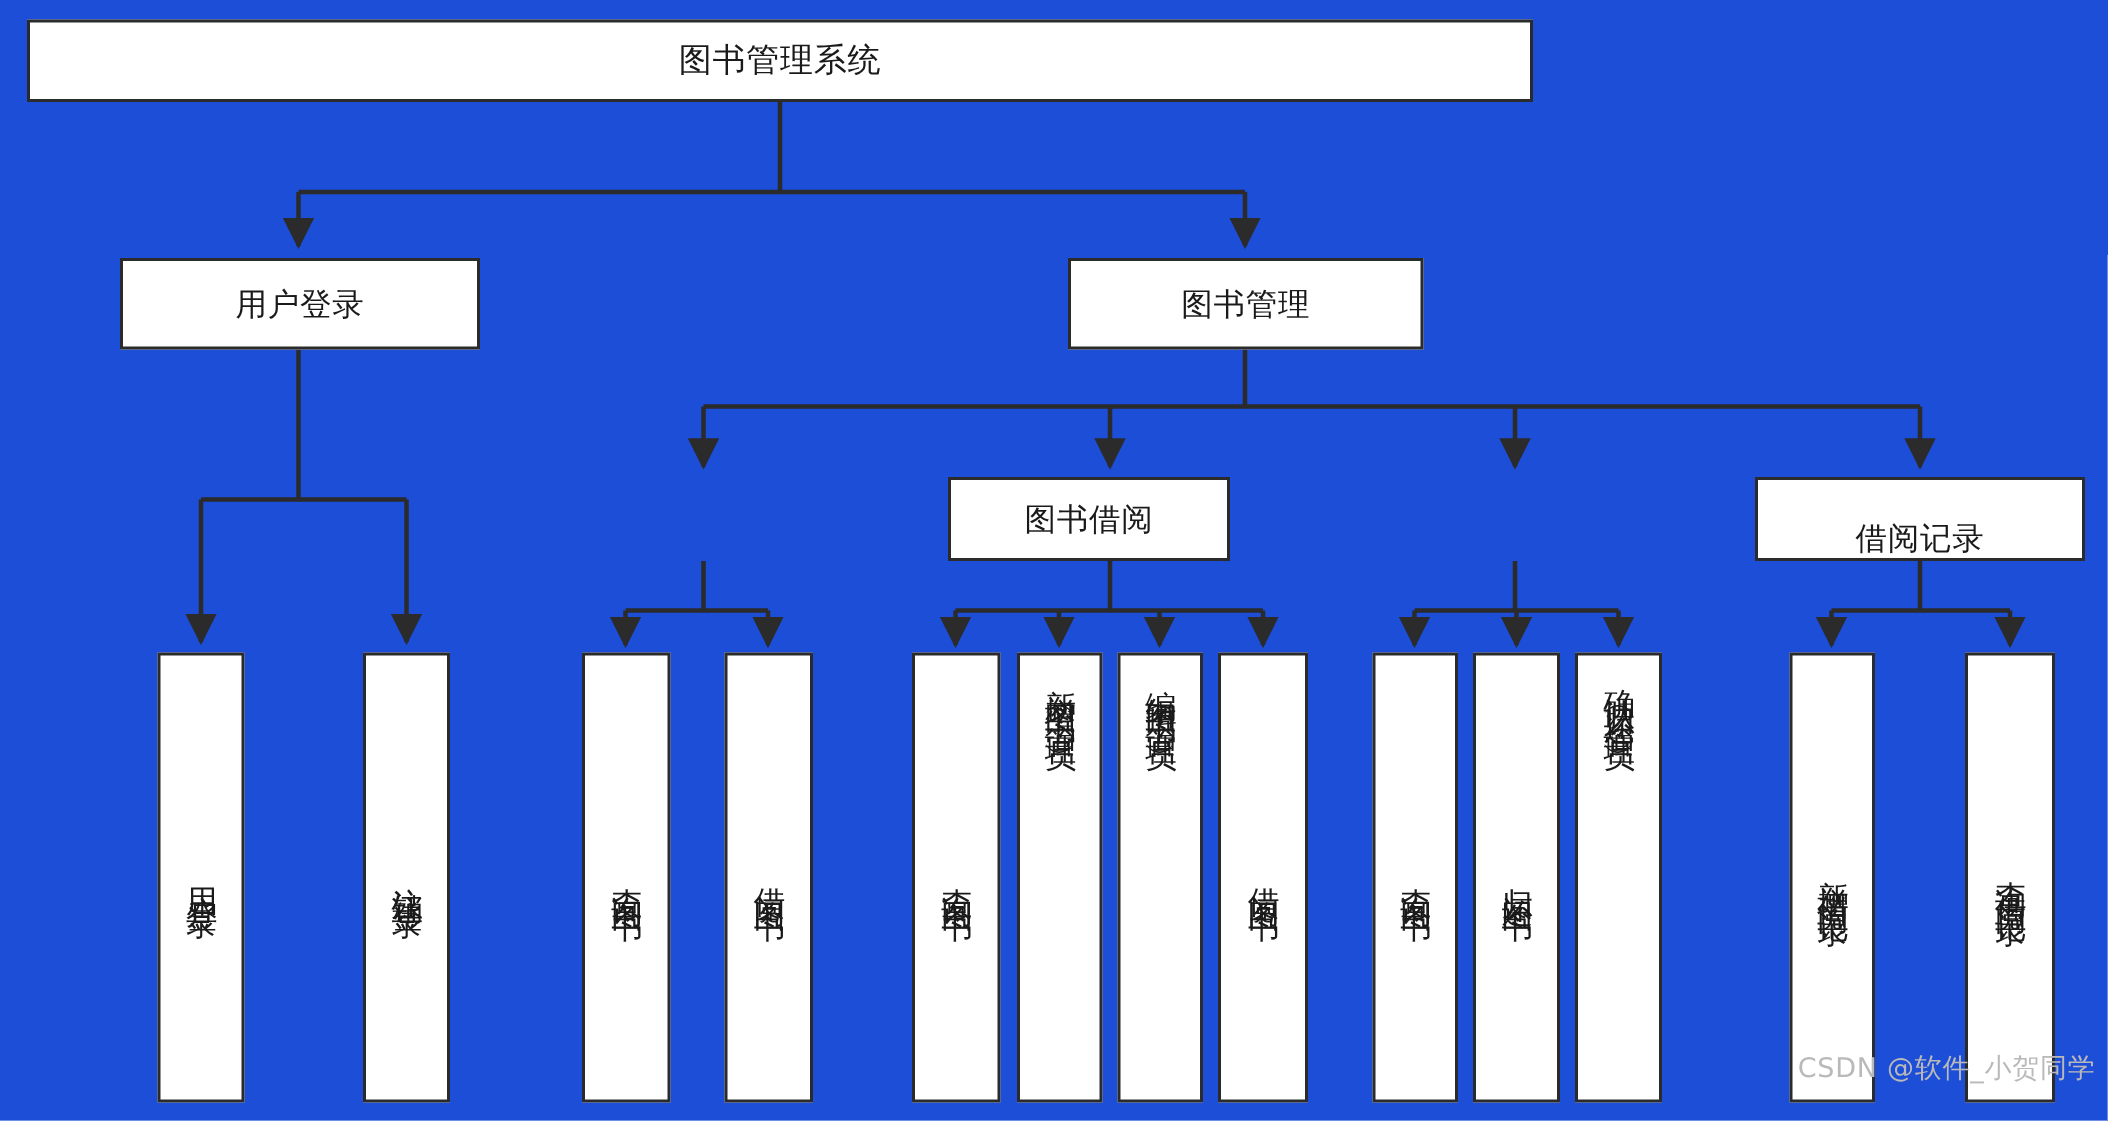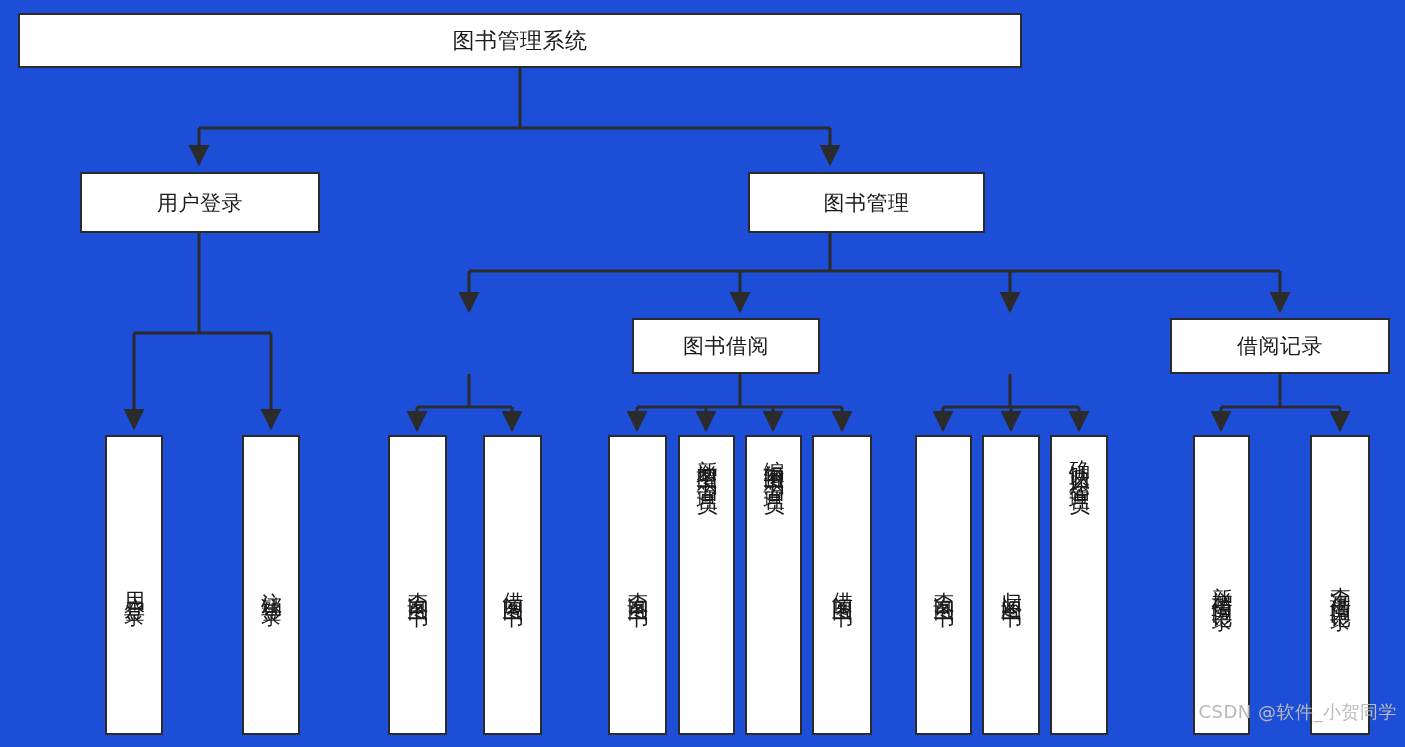--- a/index.html
+++ b/index.html
@@ -137,31 +137,31 @@
   </svg>
 
   <div class="node root horizontal" style="left:18px; top:13px; width:1004px; height:55px;">
     <span class="label">图书管理系统</span>
   </div>
 
   <div class="node horizontal" style="left:80px; top:172px; width:240px; height:61px;">
     <span class="label">用户登录</span>
   </div>
 
-  <div class="node horizontal" style="left:748px; top:172px; width:237px; height:61px;">
+  <div class="node horizontal" style="left:712px; top:172px; width:237px; height:61px;">
     <span class="label">图书管理</span>
   </div>
 
 
   <div class="node horizontal" style="left:632px; top:318px; width:188px; height:56px;">
     <span class="label">图书借阅</span>
   </div>
 
 
-  <div class="node horizontal" style="left:1170px; top:318px; width:220px; height:56px;">
+  <div class="node horizontal" style="left:1170px; top:318px; width:220px; height:56px;align-items:flex-end;">
     <span class="label">借阅记录</span>
   </div>
 
   <div class="node vertical centered" style="left:105px; top:435px; width:58px; height:300px;">
     <span class="label">用户登录</span>
   </div>
 
   <div class="node vertical centered" style="left:242px; top:435px; width:58px; height:300px;">
     <span class="label">注销登录</span>
   </div>

